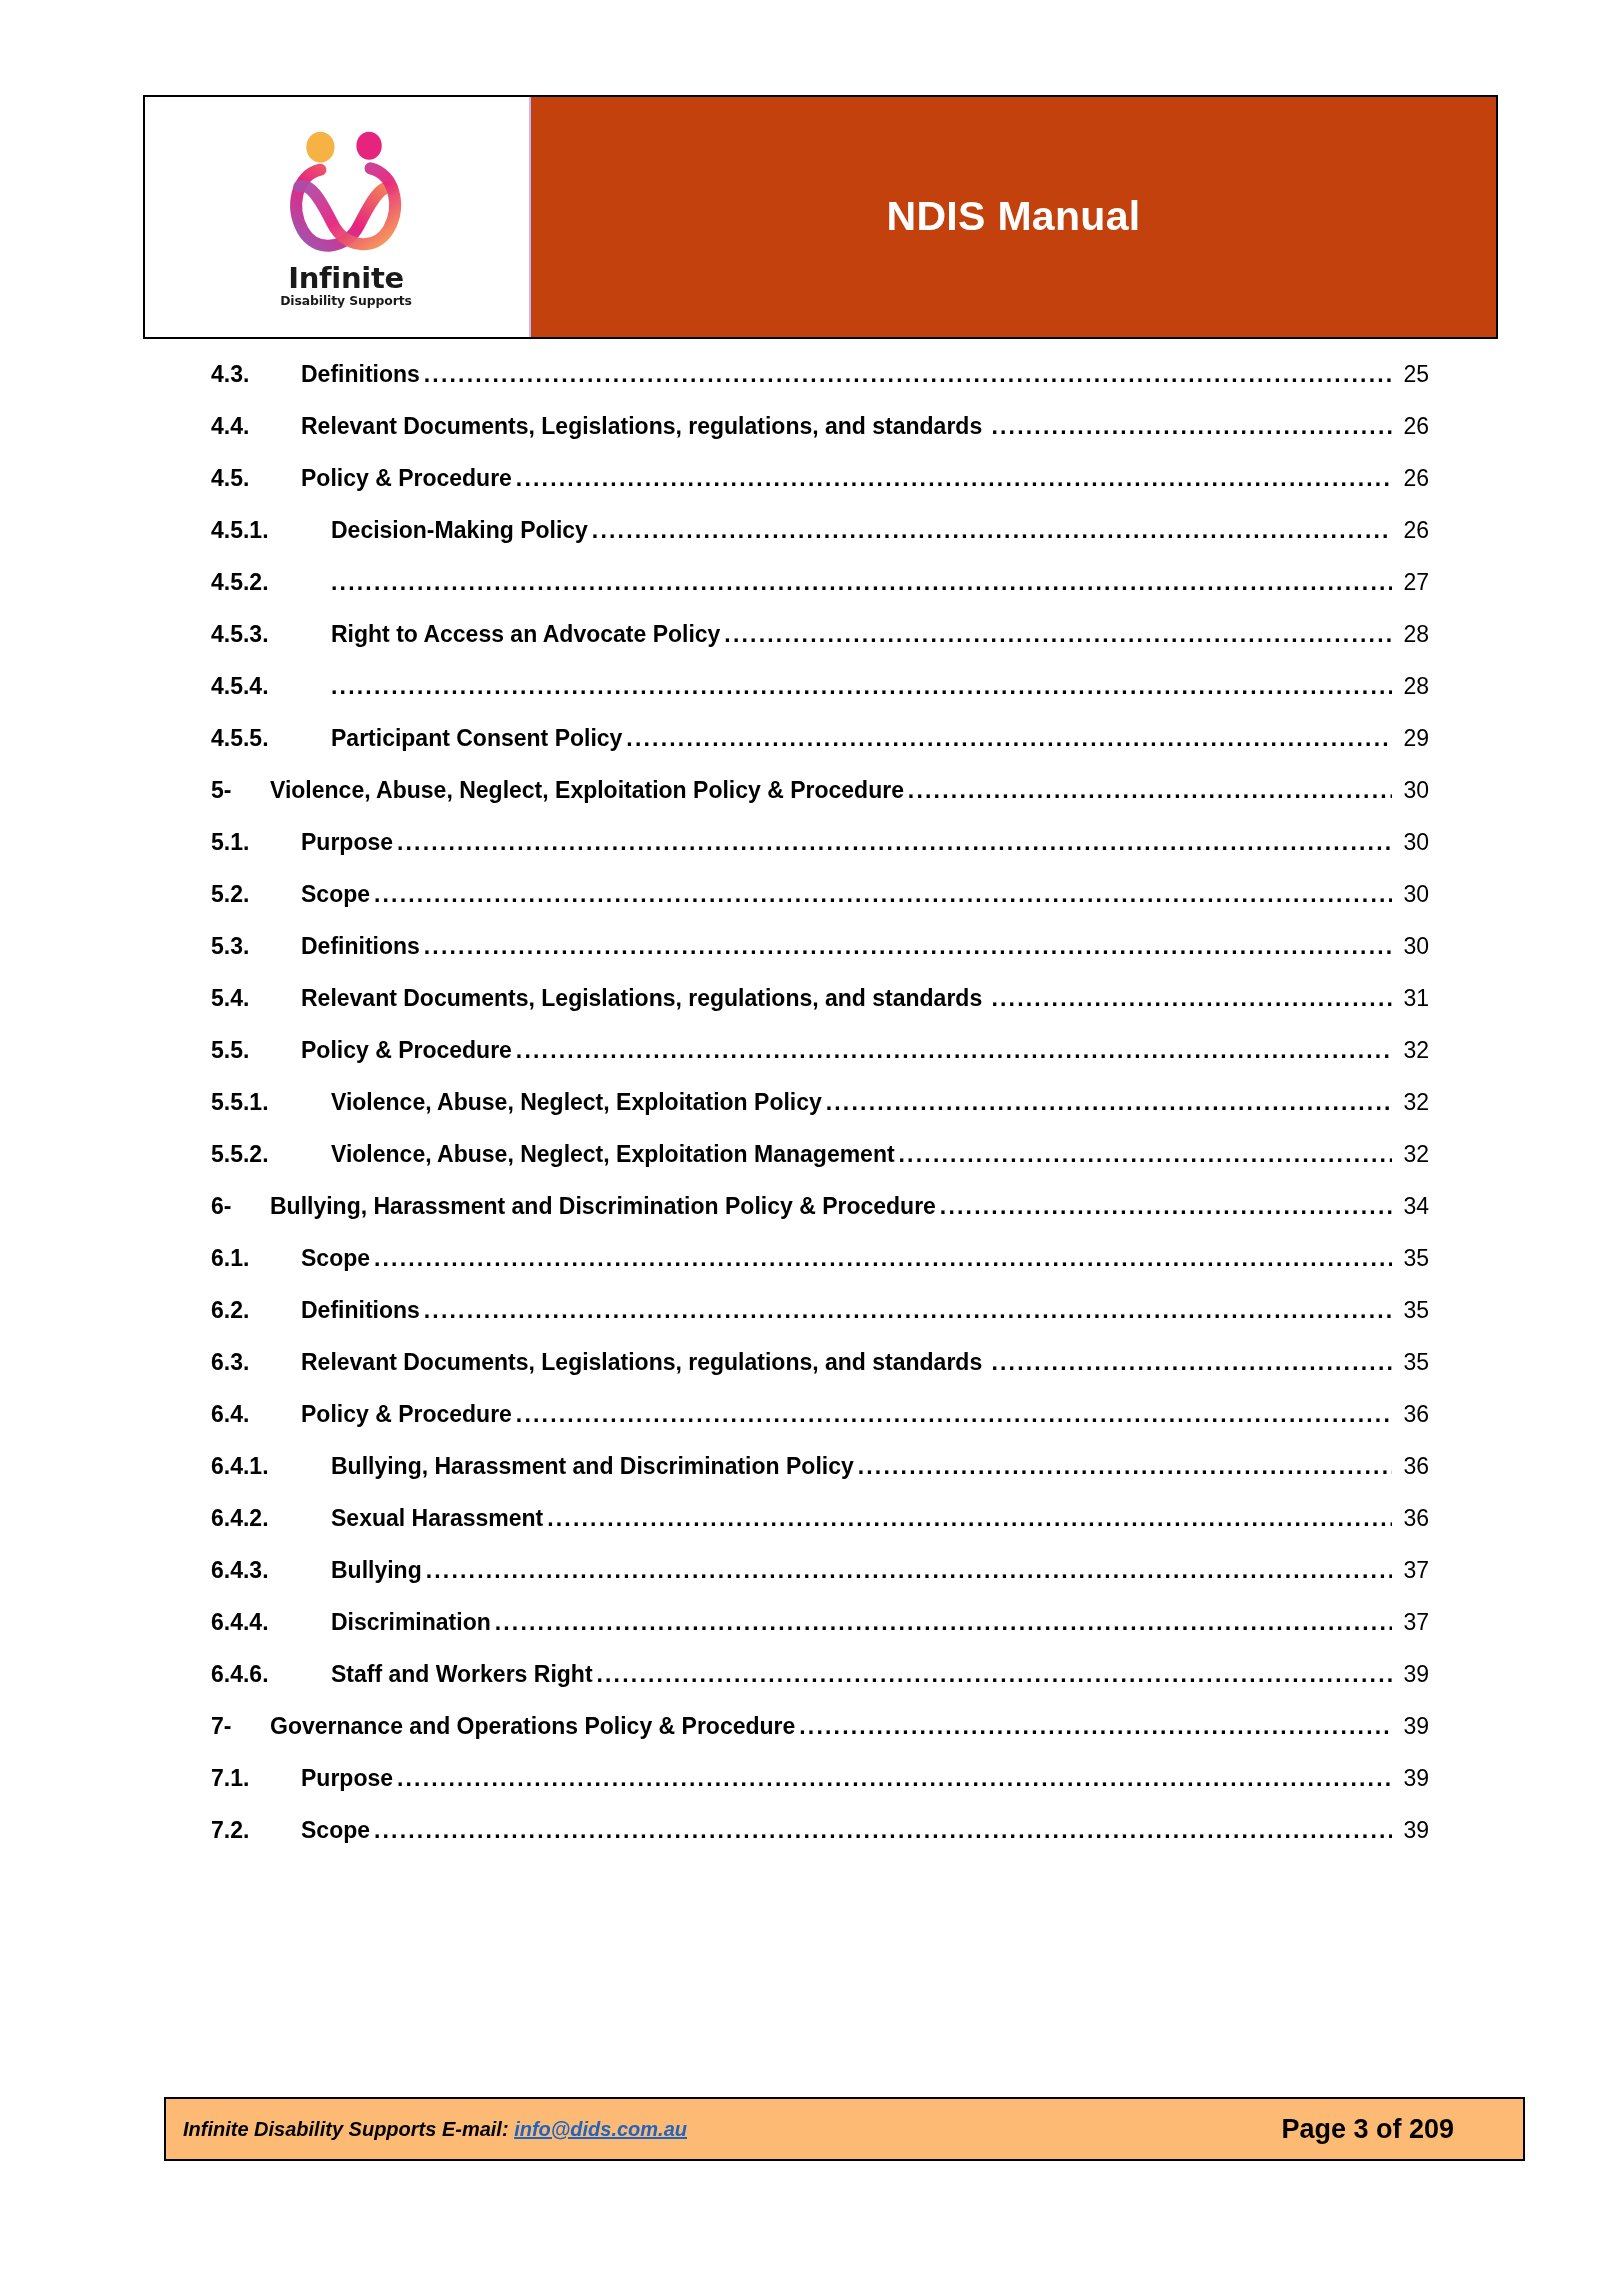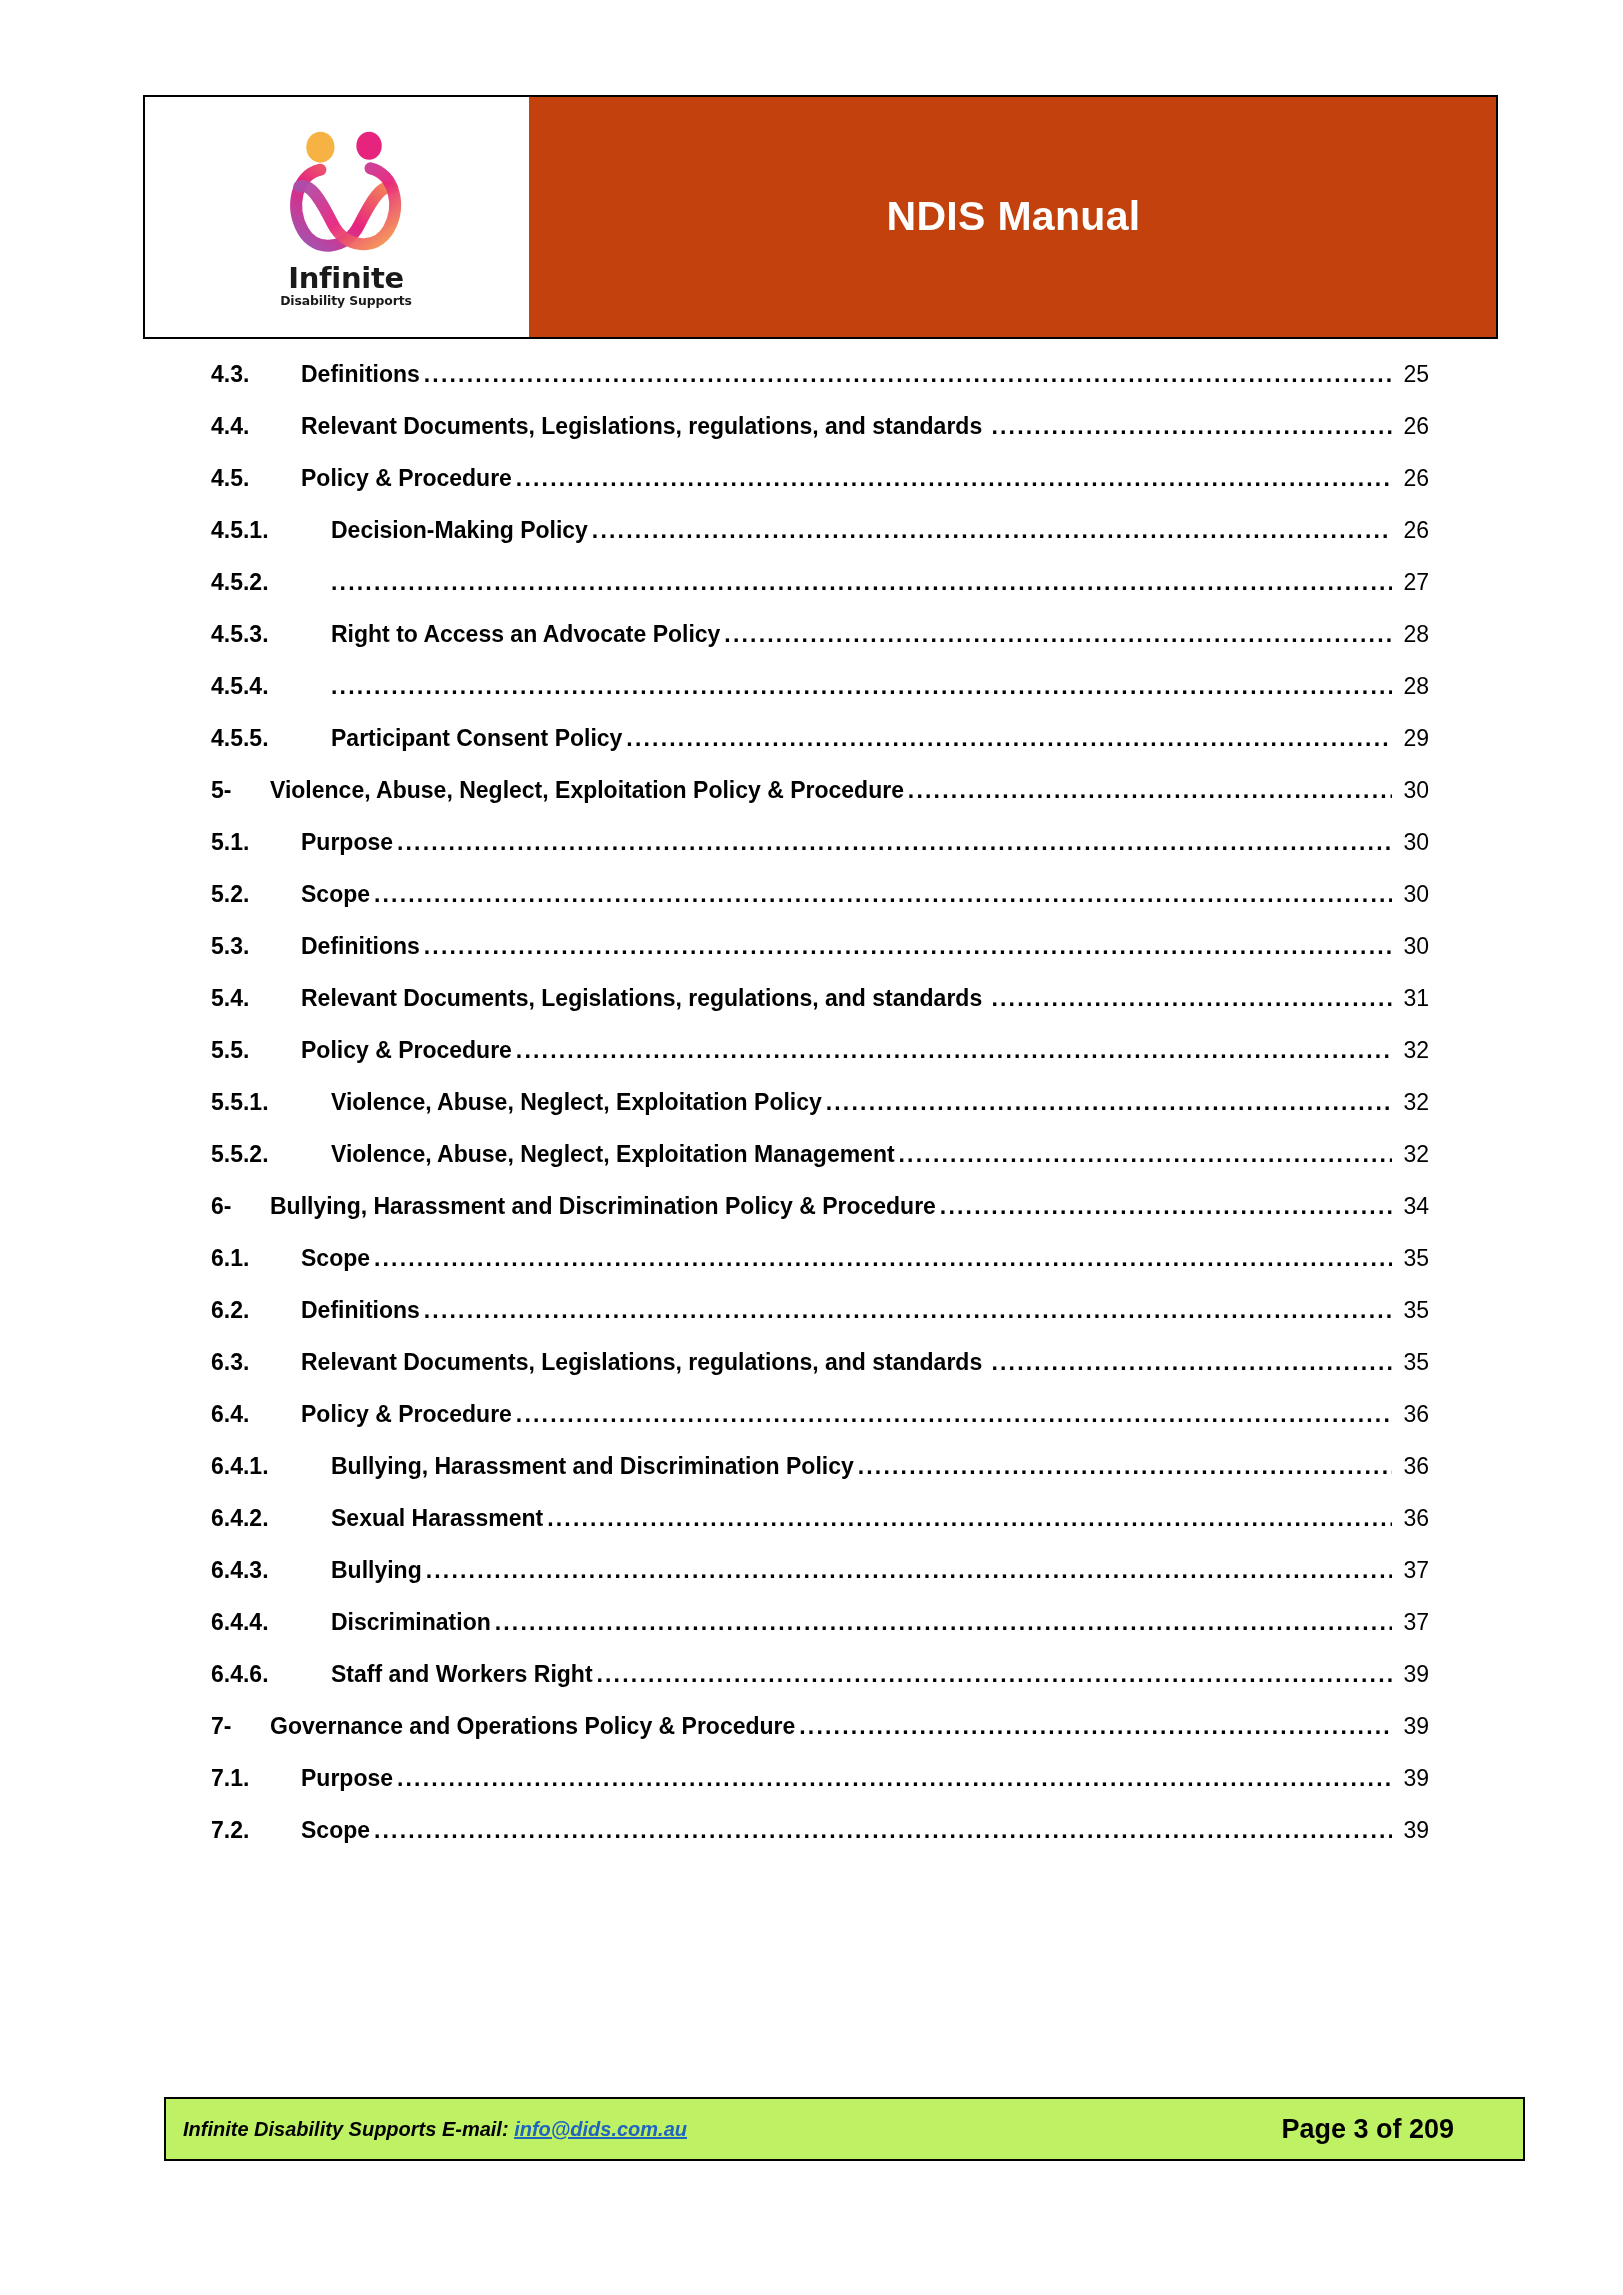--- a/index.html
+++ b/index.html
@@ -24,21 +24,21 @@
     top: 95px;
     width: 1355px;
     height: 244px;
     display: flex;
     border: 2px solid #000000;
     background: #ffffff;
   }
   .header-logo-cell {
     width: 386px;
     height: 100%;
-    border-right: 2px solid #c2410c;
+    border-right: 2px solid #c4b5fd;
     display: flex;
     align-items: center;
     justify-content: center;
     background: #ffffff;
     flex: 0 0 386px;
     padding-left: 18px;
   }
   .logo-wrap {
     width: 196px;
     height: 196px;
@@ -137,21 +137,21 @@
   .toc-row.gap-title .toc-title { padding-right: 9.2px; }
 
   
   .footer {
     position: absolute;
     left: 164px;
     top: 2097px;
     width: 1361px;
     height: 64px;
     border: 2px solid #000000;
-    background: #bef264;
+    background: #fdba74;
     display: flex;
     align-items: center;
     padding: 0 17px;
   }
   .footer-left {
     font-style: italic;
     font-weight: 700;
     font-size: 20px;
     color: #000000;
     white-space: nowrap;

